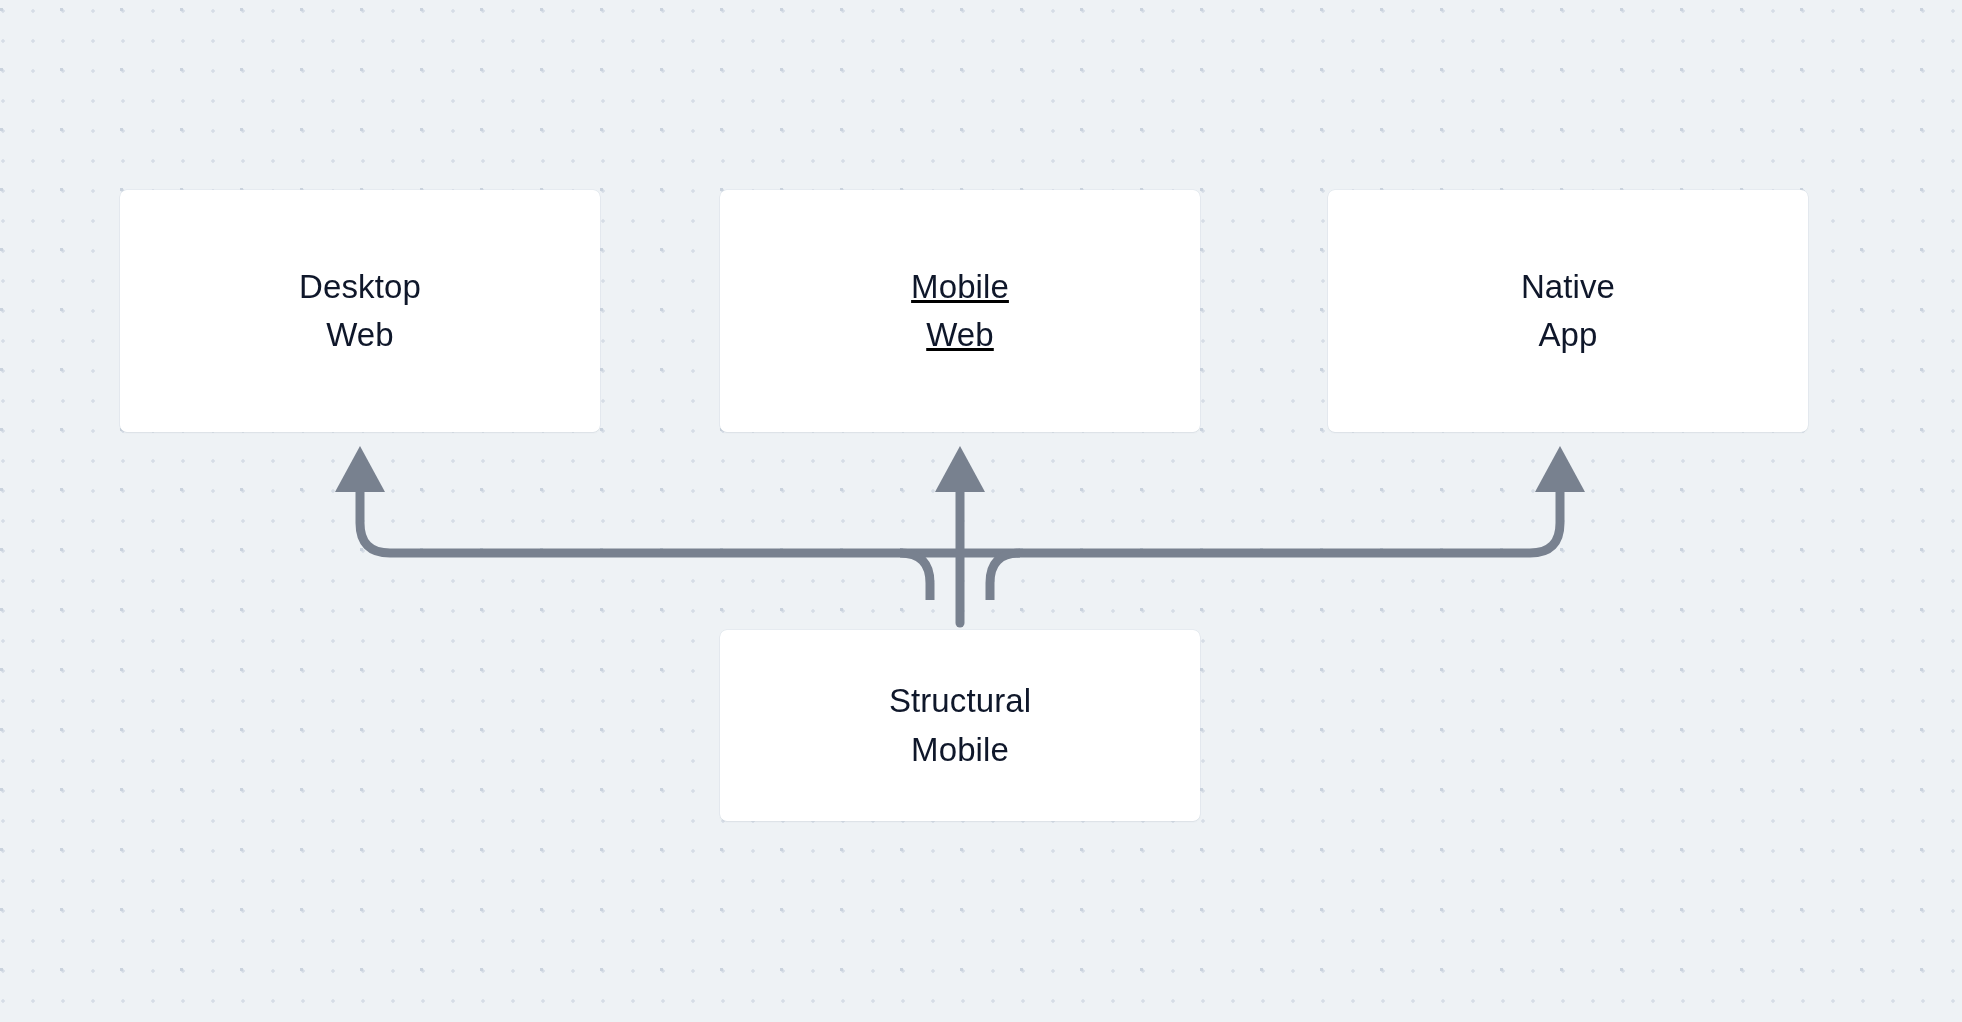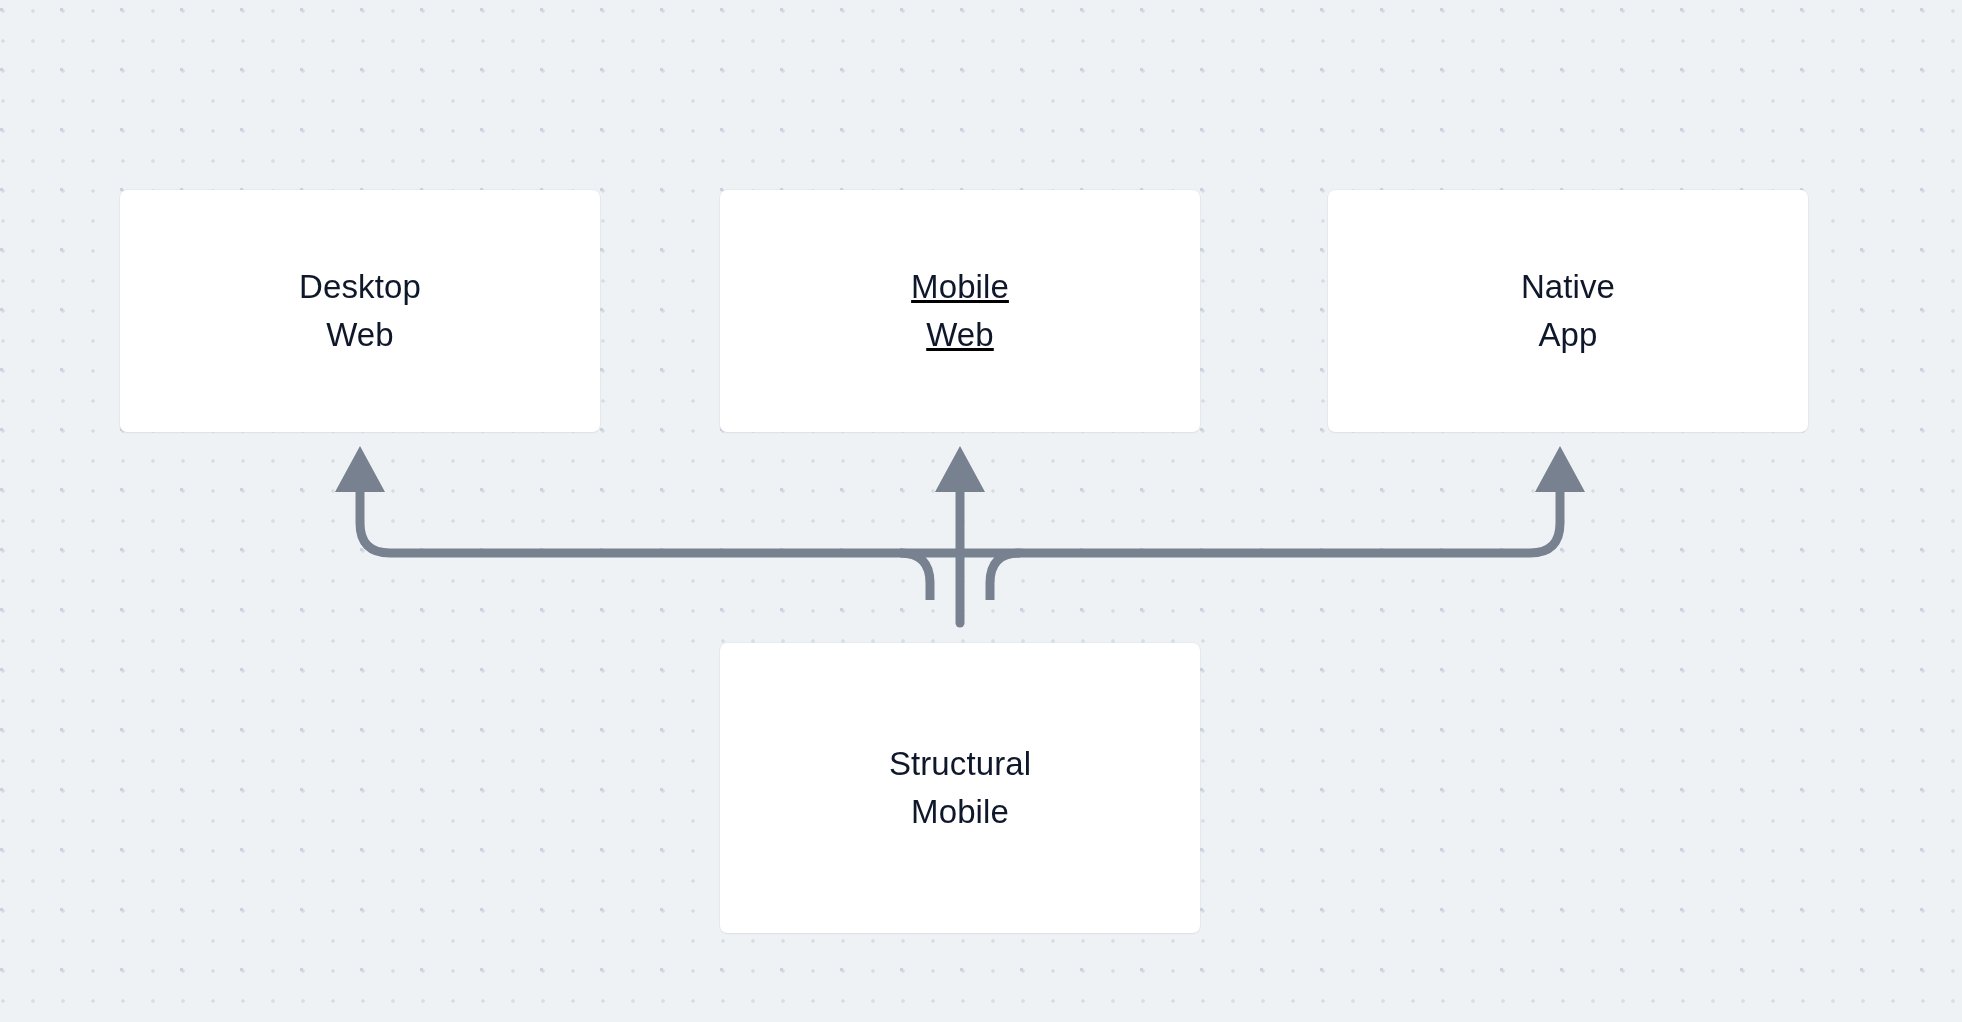--- a/index.html
+++ b/index.html
@@ -100,18 +100,18 @@
   <div class="node-card" style="left:720px; top:190px; width:480px; height:242px;text-decoration:underline;">
     <div class="node-label">Mobile</div>
     <div class="node-label">Web</div>
   </div>
 
   <div class="node-card" style="left:1320px; top:190px; width:480px; height:242px;margin-left:8px;">
     <div class="node-label">Native</div>
     <div class="node-label">App</div>
   </div>
 
-  <div class="node-card" style="left:720px; top:643px; width:480px; height:290px;">
+  <div class="node-card" style="left:720px; top:630px; width:480px; height:191px;">
     <div class="node-label">Structural</div>
     <div class="node-label">Mobile</div>
   </div>
 
 </div>
 
 </body></html>

